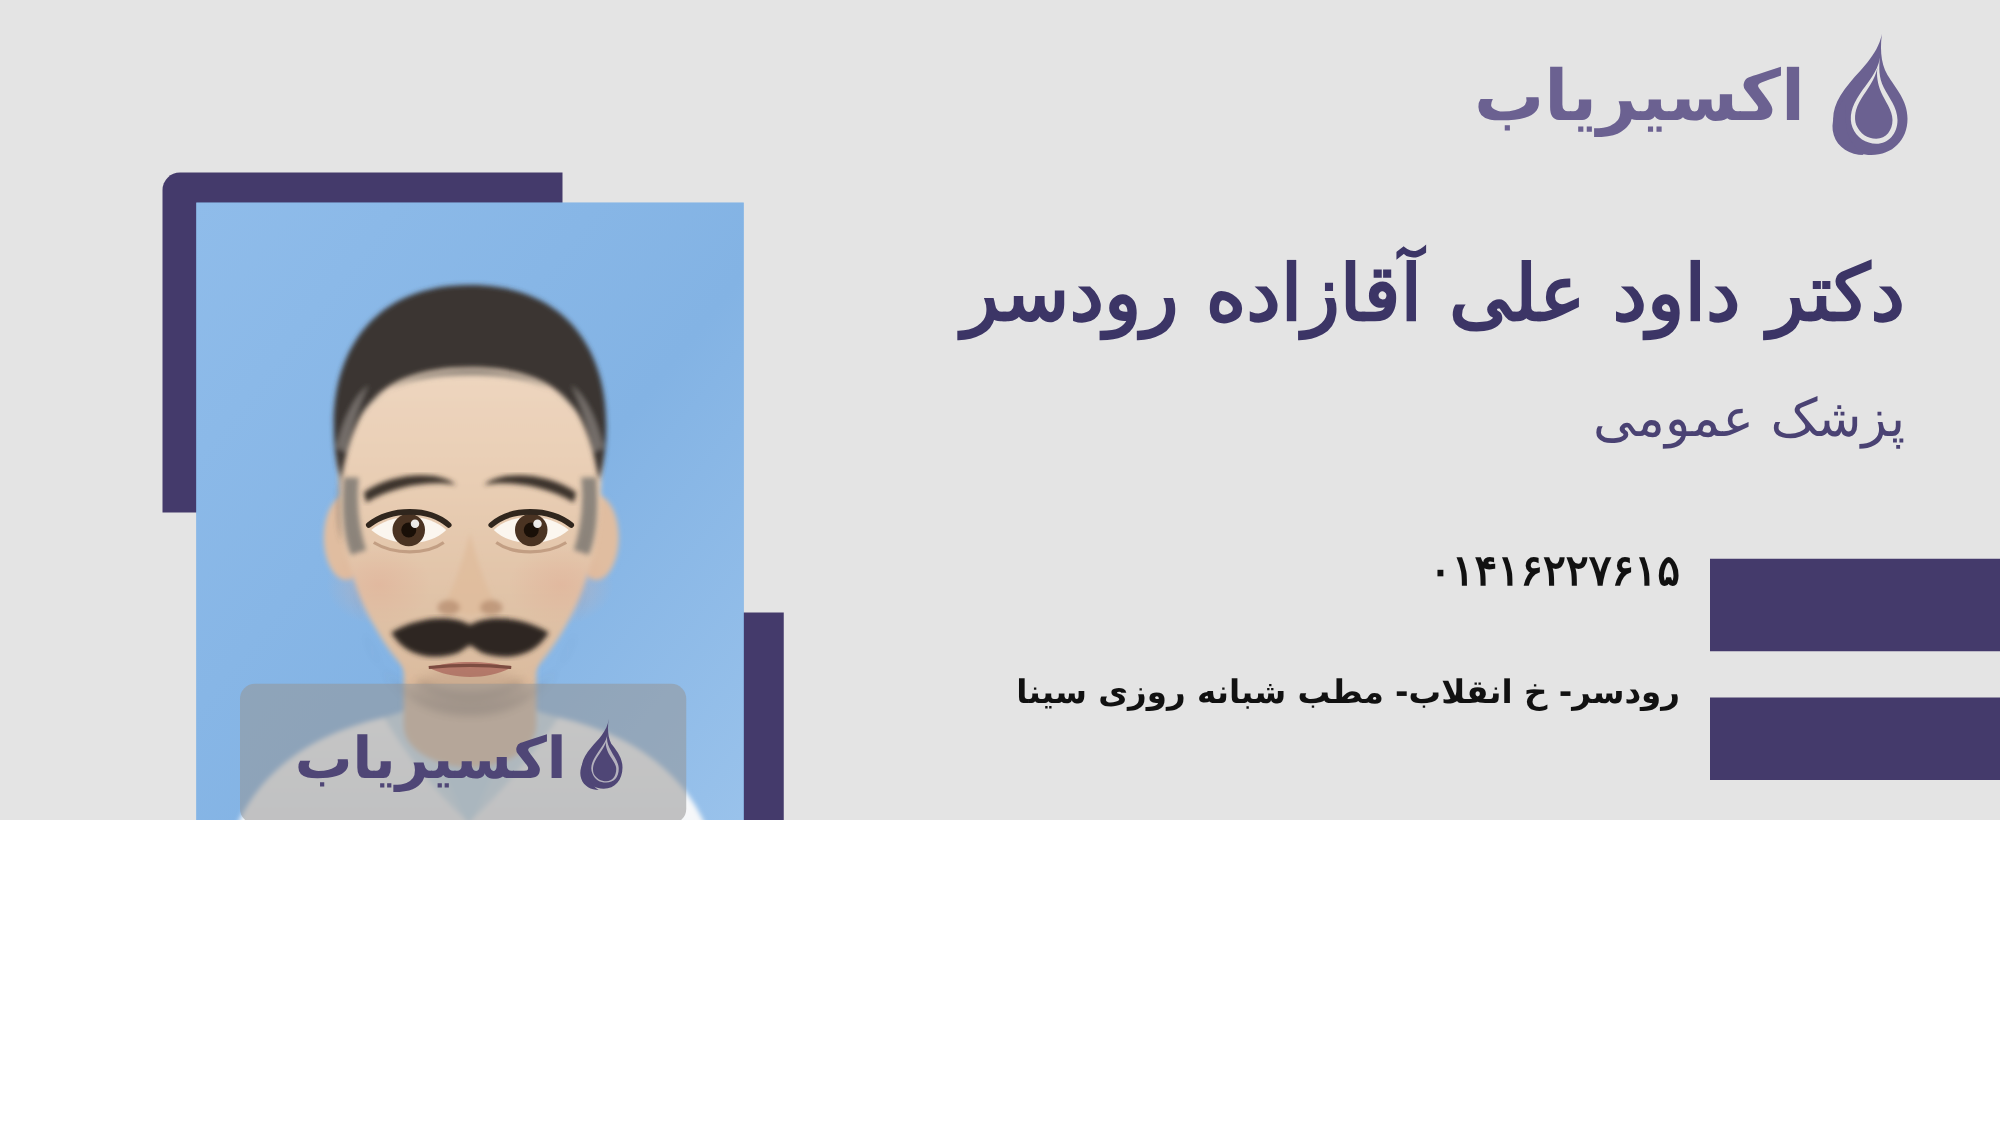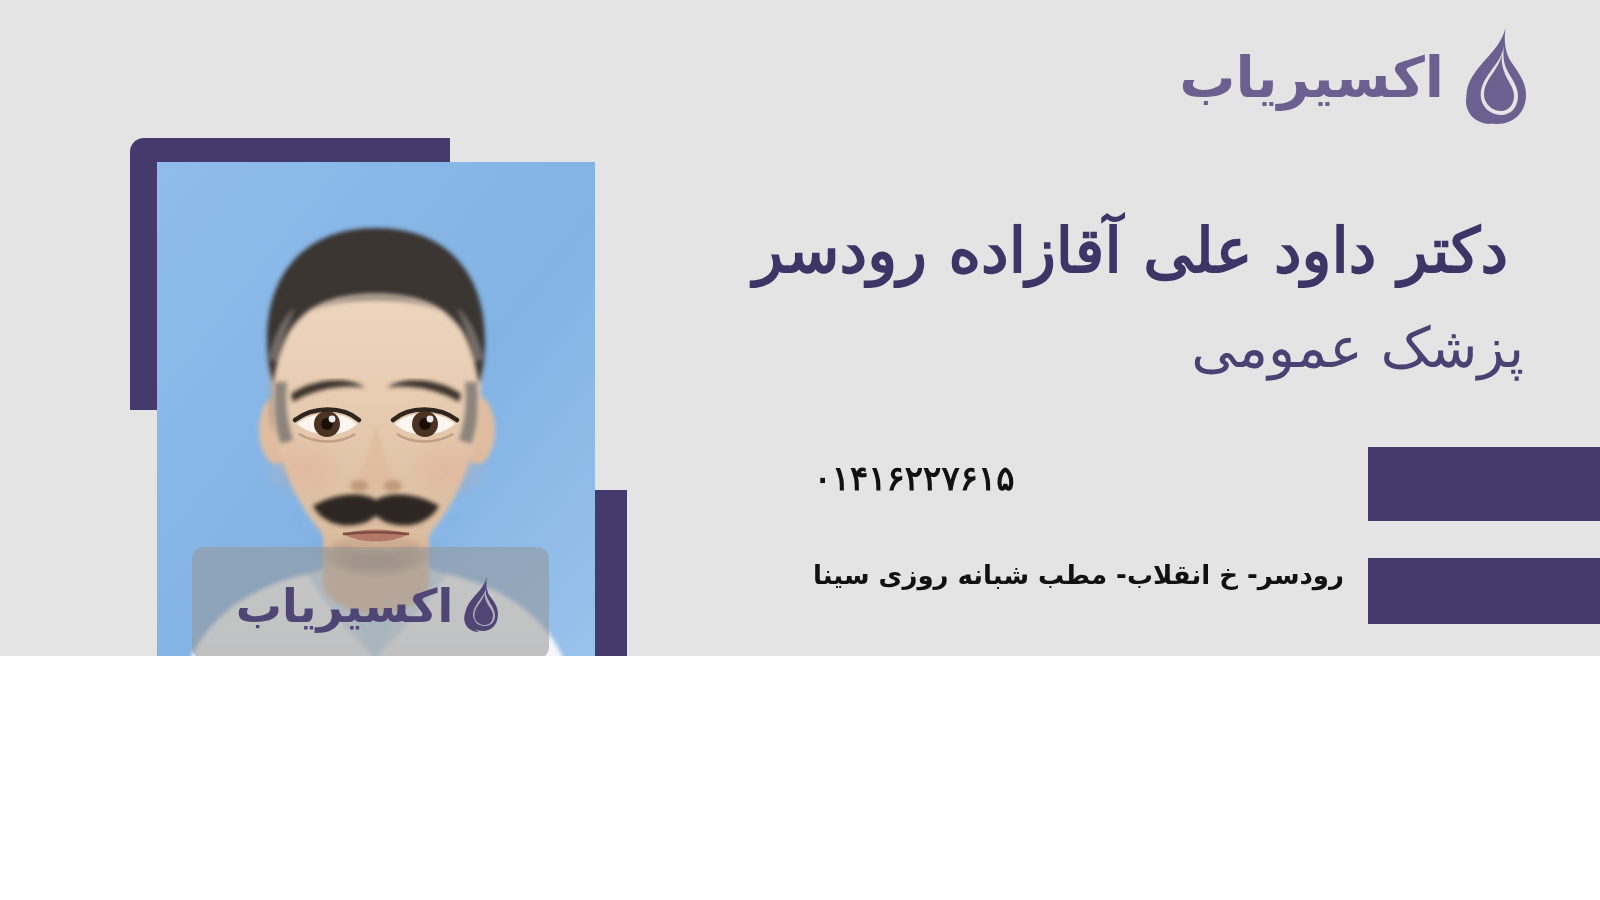--- a/index.html
+++ b/index.html
@@ -121,39 +121,39 @@
     text-align: right;
     direction: rtl;
   }
   .doctor-name {
     font-family: "DejaVu Serif", "Liberation Serif", serif;
     font-size: 62px;
     font-weight: 700;
     color: #3c3566;
     line-height: 1.25;
     white-space: nowrap;
-    margin: 16px;
+    margin: 0;
   }
   .specialty {
     font-family: "DejaVu Serif", "Liberation Serif", serif;
-    font-size: 56px;
+    font-size: 42px;
     font-weight: 400;
     color: #4a4273;
     line-height: 1.3;
-    margin: 22px 0 0 0;
+    margin: 34px 0 0 0;
     white-space: nowrap;
   }
   .phone {
     font-family: "DejaVu Serif", "Liberation Serif", serif;
     font-size: 34px;
     font-weight: 700;
     color: #111111;
     direction: ltr;
     unicode-bidi: isolate;
-    text-align: center;
+    text-align: right;
     margin: 74px 0 0 0;
     padding-right: 180px;
     white-space: nowrap;
   }
   .address {
     font-family: "DejaVu Sans", "Liberation Sans", sans-serif;
     font-size: 26px;
     font-weight: 700;
     color: #111111;
     margin: 62px 0 0 0;

